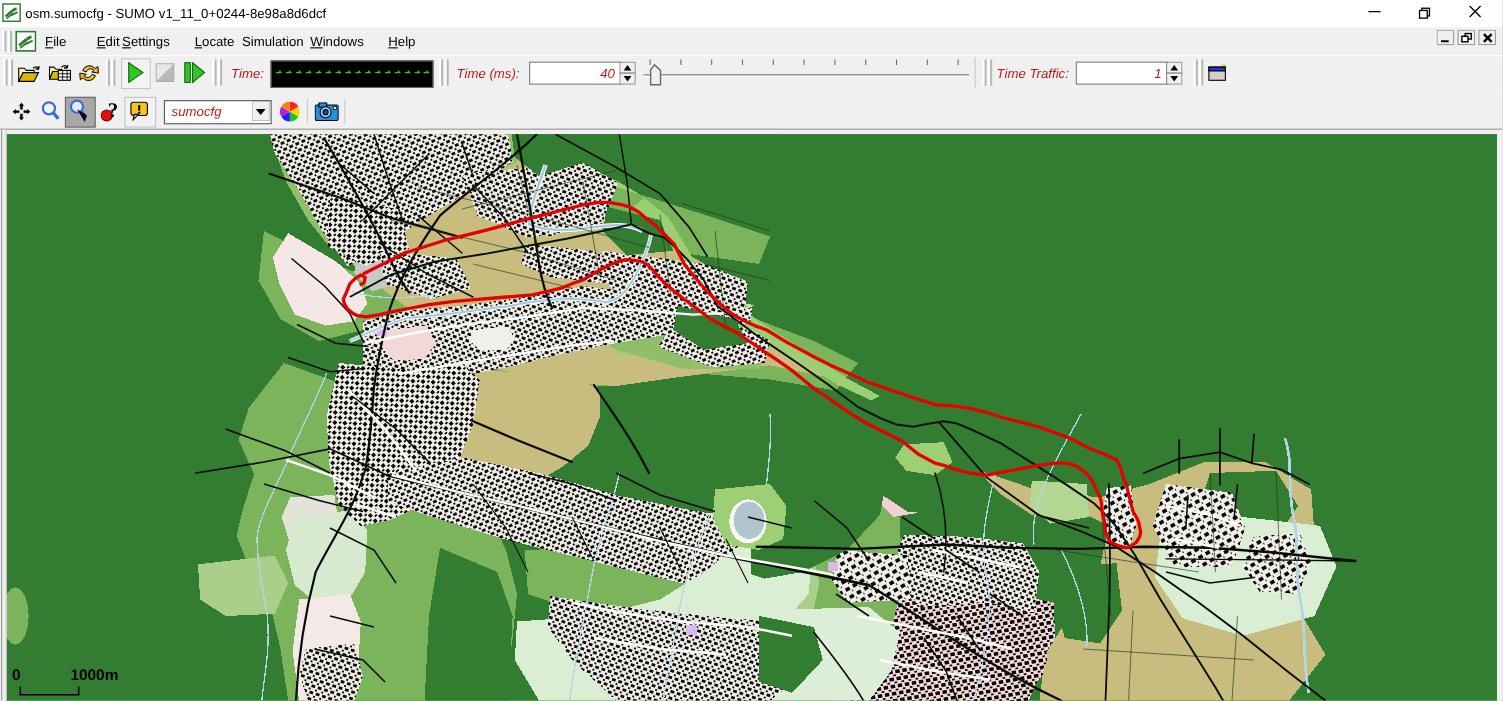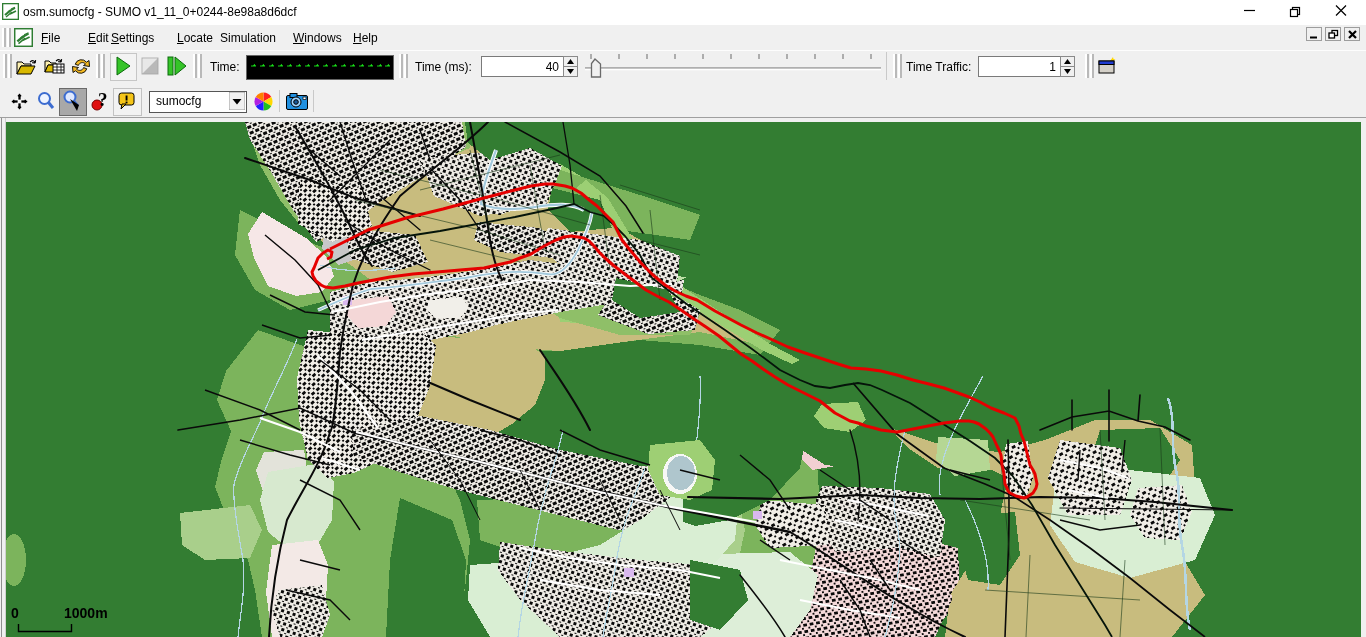--- a/index.html
+++ b/index.html
@@ -9,21 +9,21 @@
   
   #titlebar{left:0;top:0;width:1366px;height:25px;background:#ffffff;}
   #titletext{left:23px;top:5px;font-size:12px;color:#000;text-align:center;}
   
   #menubar{left:0;top:25px;width:1366px;height:25px;background:#f0f0f0;}
   .menuitem{font-size:12px;color:#000;top:31px;}
   .menuitem u{text-decoration:underline;}
   
   #tb1{left:0;top:50px;width:1366px;height:34px;background:#f0f0f0;border-top:1px solid #fdfdfd;}
   #tb2{left:0;top:84px;width:1366px;height:33px;background:#f0f0f0;border-bottom:1px solid #a8a8a8;}
-  .lbl{font-size:12px;color:#000000;}
+  .lbl{font-size:12px;color:#b91c1c;font-style:italic;}
   .spin{background:#fff;border:1px solid #7a7a7a;}
   
   #mapwrap{left:5px;top:122px;width:1356px;height:515px;background:#337d32;}
   #leftedge{left:0;top:118px;width:5px;height:519px;background:#f0f0f0;border-right:1px solid #d0d0d0;}
   #rightedge{left:1361px;top:118px;width:5px;height:519px;background:#f0f0f0;}
   #topgap{left:0;top:117px;width:1366px;height:5px;background:#f0f0f0;border-top:1px solid #9f9f9f;}
 </style>
 </head>
 <body>
 <div id="app">
@@ -60,21 +60,21 @@
       <path d="M6 9 L13 5" stroke-width="1.8"></path>
       <path d="M8 11 L14 8" stroke-width="1.6"></path>
       <path d="M9 6 L13 4.2" stroke-width="1.1"></path>
     </g>
   </svg>
   <div class="abs menuitem" style="left:41px">  <u>F</u>ile</div>
   <div class="abs menuitem" style="left:88px">  <u>E</u>dit</div>
   <div class="abs menuitem" style="left:111px"> <u>S</u>ettings</div>
   <div class="abs menuitem" style="left:177px"> <u>L</u>ocate</div>
   <div class="abs menuitem" style="left:220px"> Simulation</div>
-  <div class="abs menuitem" style="left:293px"> <u>W</u>indows</div>
+  <div class="abs menuitem" style="left:282px"> <u>W</u>indows</div>
   <div class="abs menuitem" style="left:353px"> <u>H</u>elp</div>
 
   <svg class="abs" style="left:1306px;top:27px" width="56" height="15" viewBox="0 0 56 15">
     <g>
       <rect x="0.5" y="0.5" width="15" height="13" fill="#f0f0f0" stroke="#9d9d9d"></rect>
       <path d="M4 10.5 H11" stroke="#000" stroke-width="2"></path>
       <rect x="19.5" y="0.5" width="15" height="13" fill="#f0f0f0" stroke="#9d9d9d"></rect>
       <rect x="26" y="3.5" width="5.5" height="5" fill="#fff" stroke="#000" stroke-width="1.3"></rect>
       <rect x="23" y="6" width="5.5" height="5" fill="#fff" stroke="#000" stroke-width="1.3"></rect>
       <rect x="38.5" y="0.5" width="15" height="13" fill="#f0f0f0" stroke="#9d9d9d"></rect>

